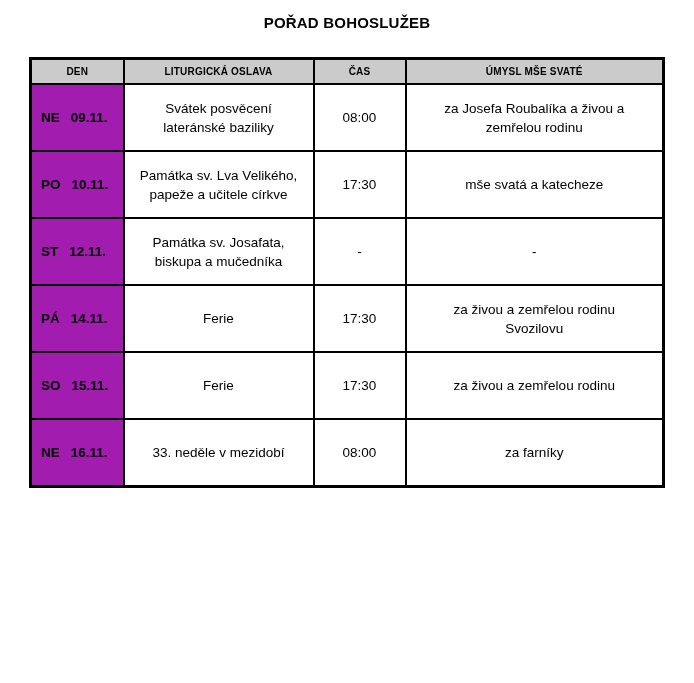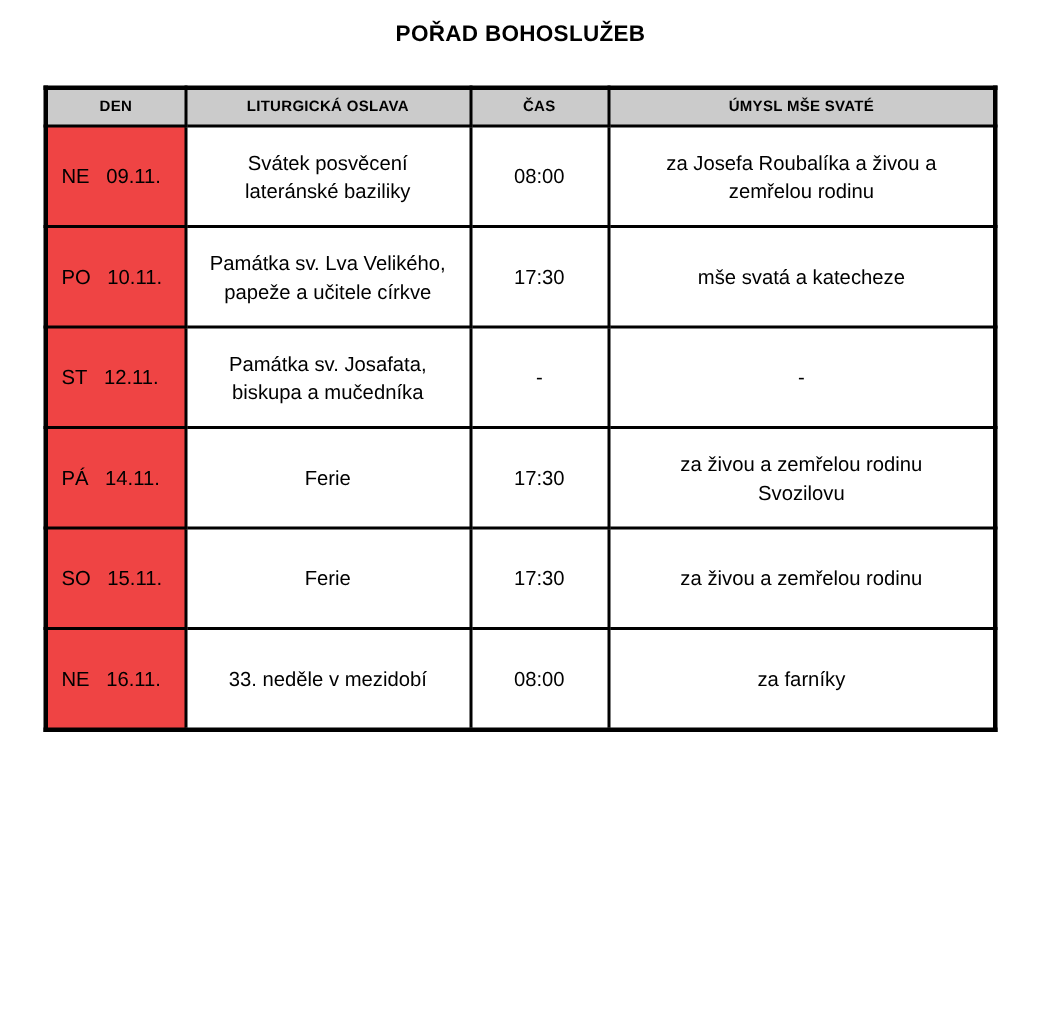--- a/index.html
+++ b/index.html
@@ -60,22 +60,22 @@
     font-size: 13.5px;
     font-weight: normal;
     text-align: center;
     vertical-align: middle;
     padding: 2px 8px;
     line-height: 19px;
     white-space: pre-line;
   }
   tr.data-row { height: 67px; }
   td.day-cell {
-    background: #ef4444;
-    font-weight: normal;
+    background: #a21caf;
+    font-weight: bold;
     padding: 2px 2px 2px 9px;
   }
   .day-inner {
     display: flex;
     align-items: baseline;
     gap: 11px;
     white-space: nowrap;
   }
   td.intention-cell { padding: 2px 12px; margin-top: 41px; }
 </style>

